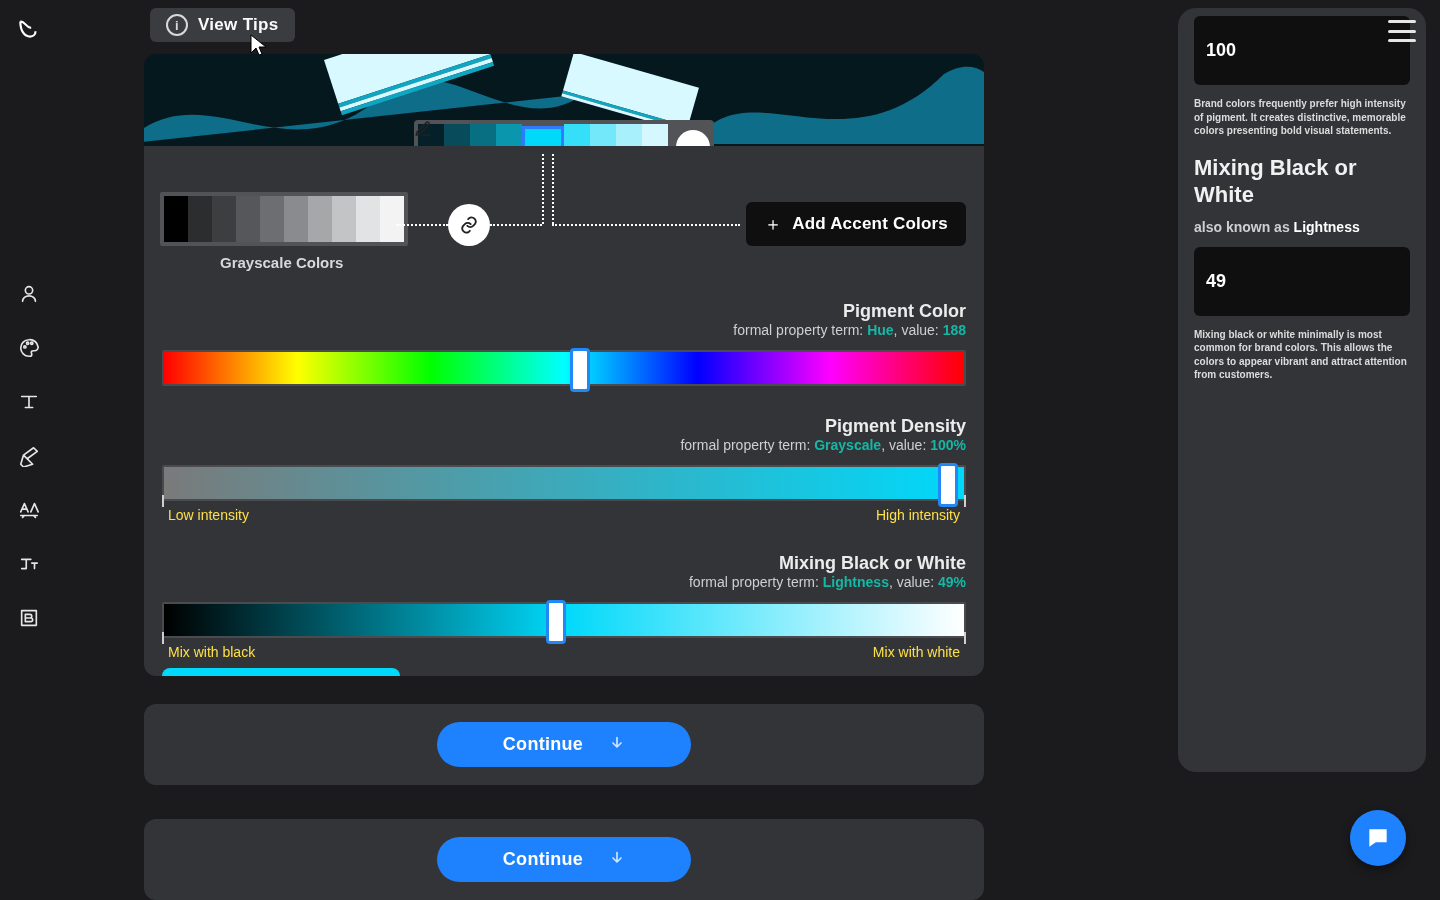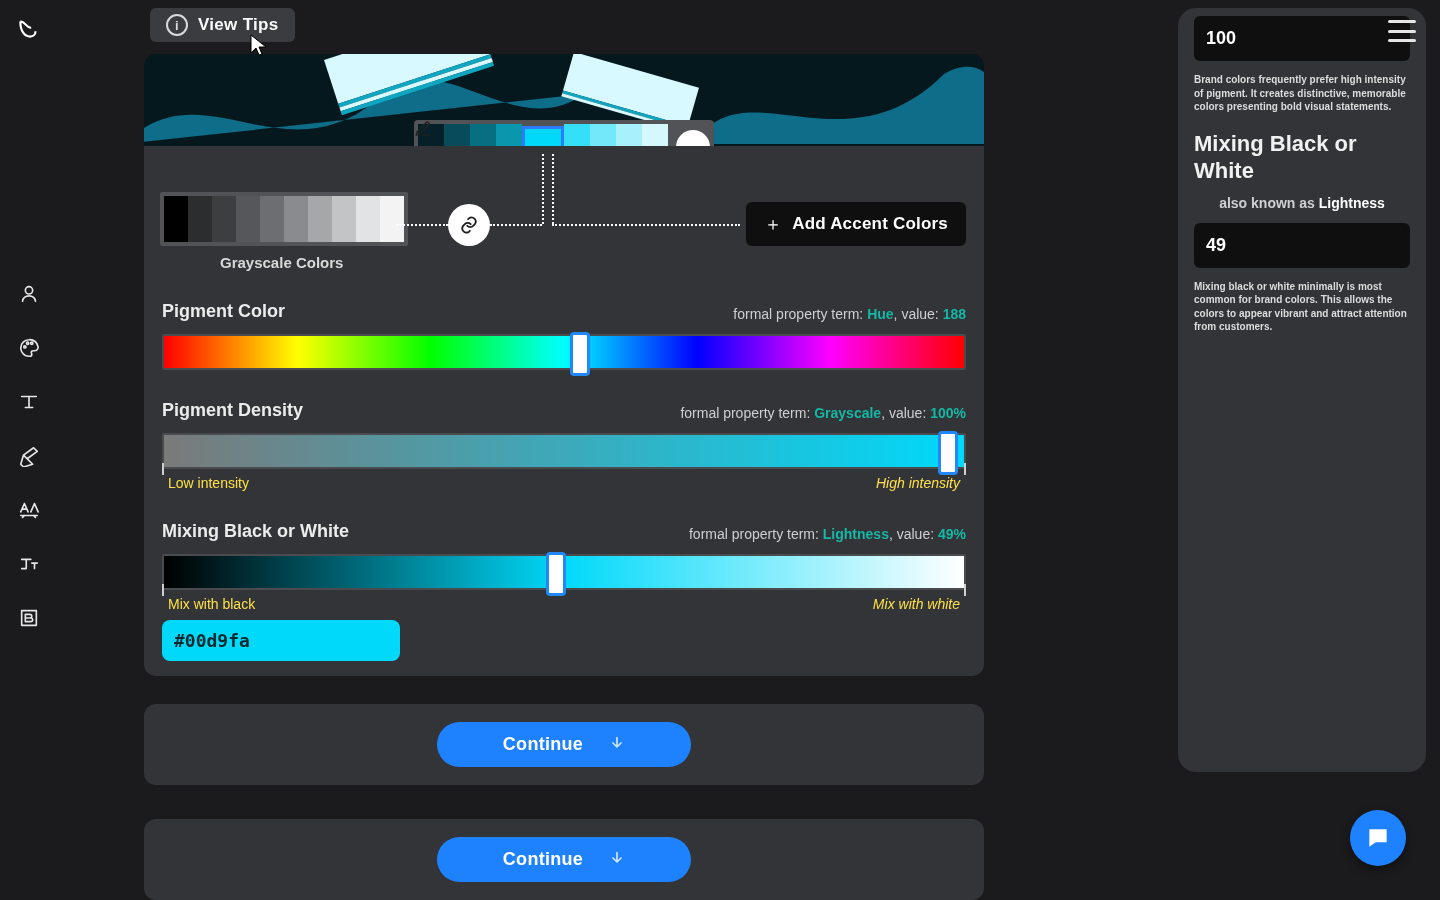--- a/index.html
+++ b/index.html
@@ -172,21 +172,21 @@
     font-weight:800;font-size:17px;
     letter-spacing:.2px;
     cursor:pointer;
   }
   .plus{font-size:18px;font-weight:400;line-height:1;}
 
   .section{
     margin-top:30px;
   }
   .section-head{
-    display:flex;justify-content:space-between;align-items:flex-end;
+    display:flex;justify-content:space-between;align-items:flex-end;flex-direction:column;
   }
   .section-title{
     font-weight:800;font-size:18px;color:#ececec;
   }
   .section-meta{
     font-size:14px;color:#cfcfd1;
   }
   .section-meta b{font-weight:800;color:#14b8a6;}
 
   .slider{
@@ -214,21 +214,21 @@
 
   .edge-labels{
     display:flex;justify-content:space-between;font-size:14px;color:#fde047;margin-top:6px;position:relative;
   }
   .edge-labels::before, .edge-labels::after{
     content:"";position:absolute;top:-12px;width:2px;height:12px;background:#cfcfd1;
   }
   .edge-labels::before{left:0;}
   .edge-labels::after{right:0;}
   .edge-labels span:first-child{margin-left:6px;}
-  .edge-labels span:last-child{margin-right:6px;font-style:italic;}
+  .edge-labels span:last-child{margin-right:6px;}
 
   .hex-label{font-size:14px;color:#cfcfd1;margin-top:14px;font-weight:600;}
   .hex-pill{
     margin-top:8px;width:238px;background:#00d9fa;padding:10px 12px;border-radius:8px;
     font-family: "Consolas", monospace;font-weight:700;color:#042a30;font-size:18px;
   }
 
   .continue-block{
     margin: 28px 0 0 86px;
     width:840px;
@@ -255,32 +255,32 @@
   }
   .tips-box{
     background:#333437;
     border-radius:18px;
     padding:8px 16px 18px;
     height:764px;
   }
   .tips-input{
     background:#0f0f10;
     border-radius:6px;
-    padding:12px 12px;
+    padding:24px 12px;
     font-weight:800;font-size:18px;color:#fff;
     margin-bottom:12px;
   }
   .tips-p{
     font-size:10px;line-height:1.35;font-weight:700;color:#dcdcdd;margin-bottom:16px;
   }
   .tips-h{
     font-size:22px;font-weight:800;color:#f1f1f1;line-height:1.25;margin-bottom:10px;
   }
   .tips-sub{
-    font-size:14px;font-weight:700;color:#cfcfd1;margin-bottom:12px;text-align:center;
+    font-size:14px;font-weight:700;color:#cfcfd1;margin-bottom:12px;
   }
   .tips-sub b{color:#fff;font-weight:800;}
 
   
   .menu-btn{
     position:fixed;top:20px;right:24px;width:28px;height:22px;cursor:pointer;
     display:flex;flex-direction:column;justify-content:space-between;
   }
   .menu-btn span{height:3px;background:#e6e6e7;border-radius:2px;}
 

